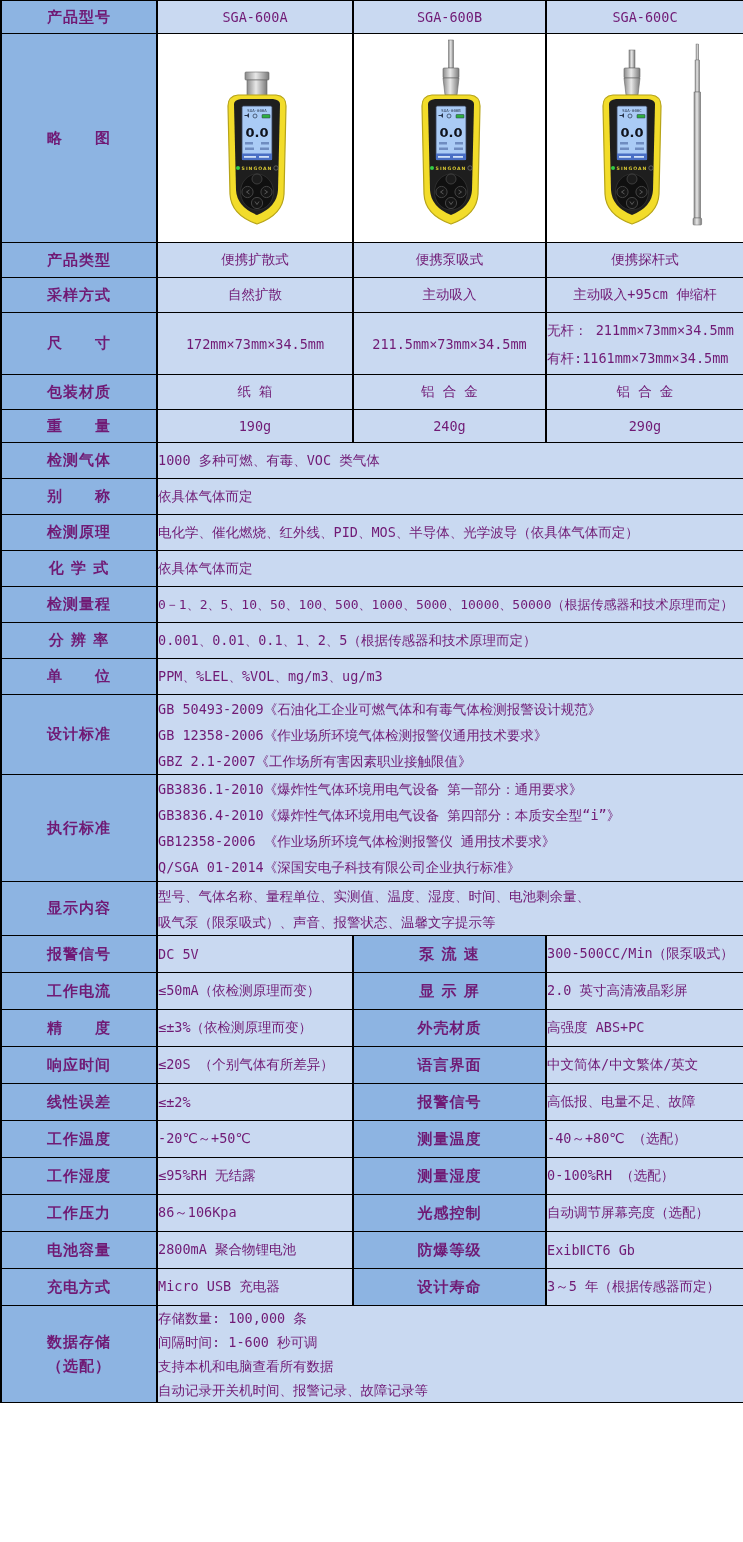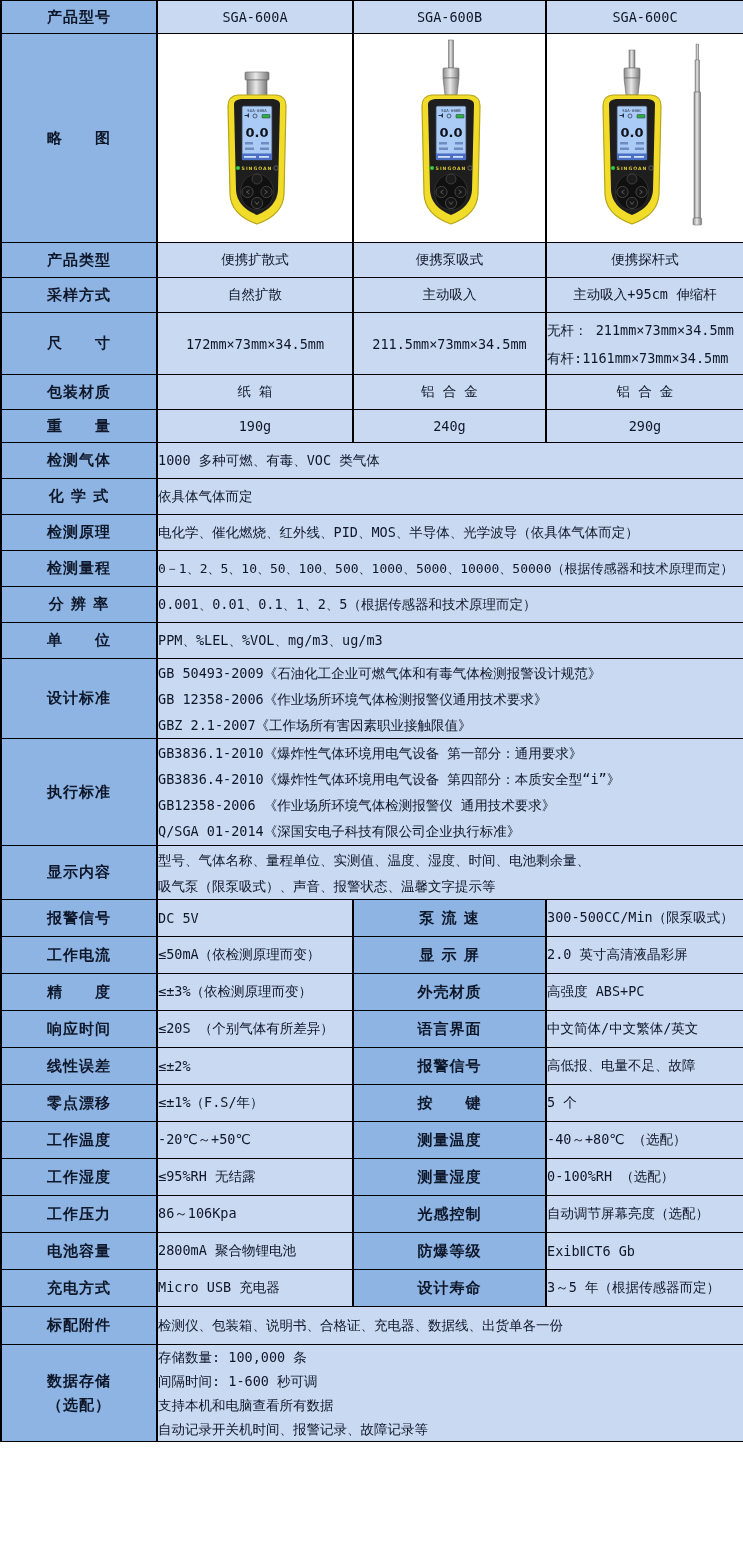--- a/index.html
+++ b/index.html
@@ -1,18 +1,18 @@
 <!DOCTYPE html>
 <html><head>
 <meta charset="utf-8">
 <style>
   html,body { margin:0; padding:0; background:#ffffff; }
   .page {
     width:743px; height:1542px; background:#ffffff; overflow:hidden;
-    font-family:"DejaVu Sans", sans-serif; color:#0f172a;
+    font-family:"DejaVu Sans", sans-serif; color:#701a75;
   }
   table.spec {
     border-collapse:collapse; table-layout:fixed; width:743px;
   }
   table.spec td {
     border-top:1px solid #000; border-bottom:1px solid #000;
     border-left:2px solid #000; border-right:2px solid #000;
     padding:0; overflow:hidden; vertical-align:middle;
   }
   .lbl {
@@ -242,26 +242,30 @@
     <td class="val center">190g</td>
     <td class="val center">240g</td>
     <td class="val center">290g</td>
   </tr>
 
   <tr style="height:36px">
     <td class="lbl">检测气体</td>
     <td class="val left" colspan="3">1000 多种可燃、有毒、VOC 类气体</td>
   </tr>
   <tr style="height:36px">
+    <td class="lbl">别　　称</td>
+    <td class="val left" colspan="3">依具体气体而定</td>
+  </tr>
+  <tr style="height:36px">
+    <td class="lbl">检测原理</td>
+    <td class="val left" colspan="3">电化学、催化燃烧、红外线、PID、MOS、半导体、光学波导（依具体气体而定）</td>
+  </tr>
+  <tr style="height:36px">
     <td class="lbl">化 学 式</td>
     <td class="val left" colspan="3">依具体气体而定</td>
-  </tr>
-  <tr style="height:36px">
-    <td class="lbl">检测原理</td>
-    <td class="val left" colspan="3">电化学、催化燃烧、红外线、PID、MOS、半导体、光学波导（依具体气体而定）</td>
   </tr>
   <tr style="height:36px">
     <td class="lbl">检测量程</td>
     <td class="val left" colspan="3" style="font-size:13px">0－1、2、5、10、50、100、500、1000、5000、10000、50000（根据传感器和技术原理而定）</td>
   </tr>
   <tr style="height:36px">
     <td class="lbl">分 辨 率</td>
     <td class="val left" colspan="3">0.001、0.01、0.1、1、2、5（根据传感器和技术原理而定）</td>
   </tr>
   <tr style="height:36px">
@@ -320,26 +324,20 @@
     <td class="lbl">语言界面</td>
     <td class="val left dual-val">中文简体/中文繁体/英文</td>
   </tr>
   <tr style="height:37px">
     <td class="lbl">线性误差</td>
     <td class="val left dual-val">≤±2%</td>
     <td class="lbl">报警信号</td>
     <td class="val left dual-val">高低报、电量不足、故障</td>
   </tr>
   <tr style="height:37px">
-    <td class="lbl">零点漂移</td>
-    <td class="val left dual-val">≤±1%（F.S/年）</td>
-    <td class="lbl">按　　键</td>
-    <td class="val left dual-val">5 个</td>
-  </tr>
-  <tr style="height:37px">
     <td class="lbl">工作温度</td>
     <td class="val left dual-val">-20℃～+50℃</td>
     <td class="lbl">测量温度</td>
     <td class="val left dual-val">-40～+80℃ （选配）</td>
   </tr>
   <tr style="height:37px">
     <td class="lbl">工作湿度</td>
     <td class="val left dual-val">≤95%RH 无结露</td>
     <td class="lbl">测量湿度</td>
     <td class="val left dual-val">0-100%RH （选配）</td>
@@ -356,24 +354,20 @@
     <td class="lbl">防爆等级</td>
     <td class="val left dual-val">ExibⅡCT6 Gb</td>
   </tr>
   <tr style="height:37px">
     <td class="lbl">充电方式</td>
     <td class="val left dual-val">Micro USB 充电器</td>
     <td class="lbl">设计寿命</td>
     <td class="val left dual-val">3～5 年（根据传感器而定）</td>
   </tr>
 
-  <tr style="height:38px">
-    <td class="lbl">标配附件</td>
-    <td class="val left" colspan="3">检测仪、包装箱、说明书、合格证、充电器、数据线、出货单各一份</td>
-  </tr>
 
   <tr style="height:96px">
     <td class="lbl">
       <div class="l2">数据存储</div>
       <div class="l2">（选配）</div>
     </td>
     <td class="val left lines tight" colspan="3">
       <div>存储数量: 100,000 条</div>
       <div>间隔时间: 1-600 秒可调</div>
       <div>支持本机和电脑查看所有数据</div>

